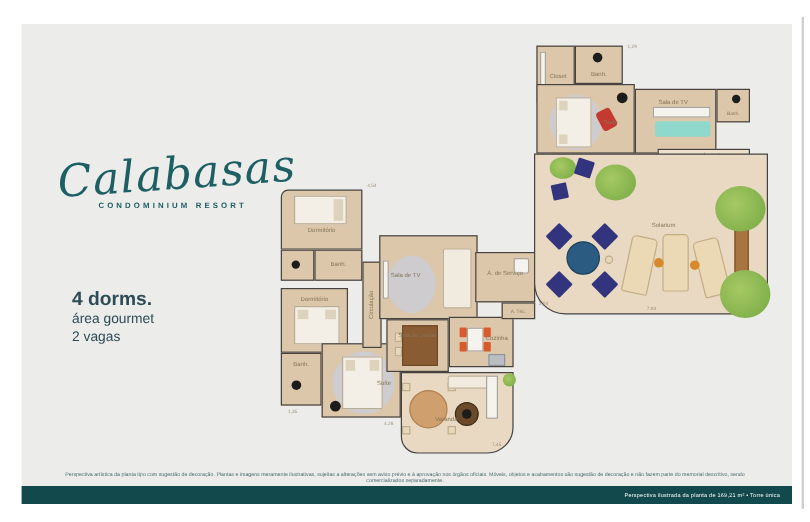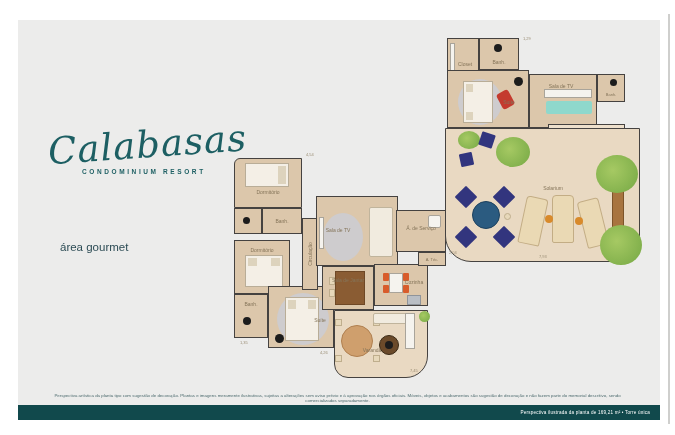--- a/index.html
+++ b/index.html
@@ -56,21 +56,23 @@
 <div class="canvas">
   <div class="panel"></div>
   <div class="edge-line"></div>
 
   <div class="brand">
     <div class="brand-script">Calabasas</div>
     <div class="brand-sub">CONDOMINIUM RESORT</div>
   </div>
 
   <div class="specs">
+    <div class="big">4 dorms.</div>
     <div class="small">área gourmet</div>
+    <div class="small">2 vagas</div>
   </div>
 
   <div class="plan" style="left:232px;top:152px;width:218px;height:228px;">
 
     <div class="room" style="left:2px;top:6px;width:68px;height:50px;border-radius:6px 0 0 0;">
       <div class="furn bed" style="left:10px;top:4px;width:44px;height:24px;">
         <div class="pillow" style="right:2px;top:2px;width:8px;height:9px;"></div>
         <div class="pillow" style="right:2px;bottom:2px;width:8px;height:9px;"></div>
       </div>
     </div>

